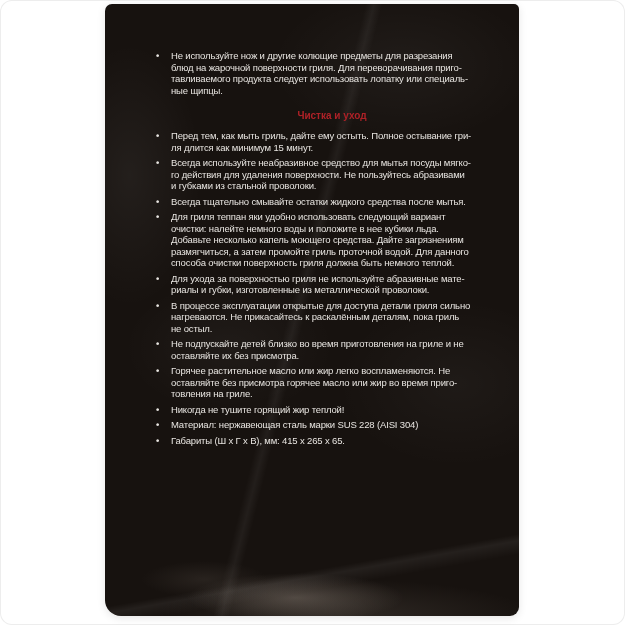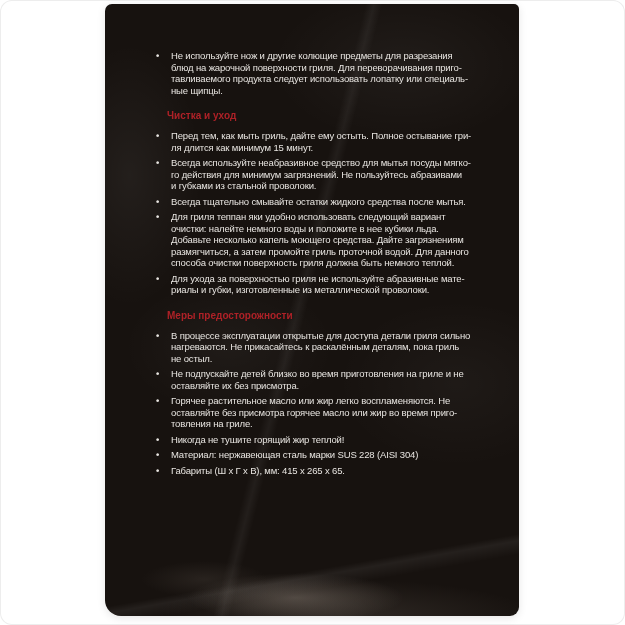--- a/index.html
+++ b/index.html
@@ -64,21 +64,21 @@
   .txt{
     flex:1;
     white-space:pre;
   }
   h2.sec{
     margin:14px 0 8px 15px;
     font-size:10px;
     line-height:12px;
     font-weight:bold;
     color:#ae2127;
-    text-align:left;
+    text-align:center;
     letter-spacing:0;
   }
 </style>
 </head>
 <body>
 
 <div class="canvas">
   <div class="sheet">
     <div class="content">
 
@@ -95,21 +95,21 @@
       <h2 class="sec">Чистка и уход</h2>
       <ul class="list">
         <li>
           <span class="dot">•</span>
           <span class="txt">Перед тем, как мыть гриль, дайте ему остыть. Полное остывание гри-
 ля длится как минимум 15 минут.</span>
         </li>
         <li>
           <span class="dot">•</span>
           <span class="txt">Всегда используйте неабразивное средство для мытья посуды мягко-
-го действия для минимум загрязнений. Не пользуйтесь абразивами
+го действия для удаления поверхности. Не пользуйтесь абразивами
 и губками из стальной проволоки.</span>
         </li>
         <li>
           <span class="dot">•</span>
           <span class="txt">Всегда тщательно смывайте остатки жидкого средства после мытья.</span>
         </li>
         <li>
           <span class="dot">•</span>
           <span class="txt">Для гриля теппан яки удобно использовать следующий вариант
 очистки: налейте немного воды и положите в нее кубики льда.
@@ -117,21 +117,20 @@
 размягчиться, а затем промойте гриль проточной водой. Для данного
 способа очистки поверхность гриля должна быть немного теплой.</span>
         </li>
         <li>
           <span class="dot">•</span>
           <span class="txt">Для ухода за поверхностью гриля не используйте абразивные мате-
 риалы и губки, изготовленные из металлической проволоки.</span>
         </li>
       </ul>
 
-      <h2 class="sec">Меры предосторожности</h2>
       <ul class="list">
         <li>
           <span class="dot">•</span>
           <span class="txt">В процессе эксплуатации открытые для доступа детали гриля сильно
 нагреваются. Не прикасайтесь к раскалённым деталям, пока гриль
 не остыл.</span>
         </li>
         <li>
           <span class="dot">•</span>
           <span class="txt">Не подпускайте детей близко во время приготовления на гриле и не

